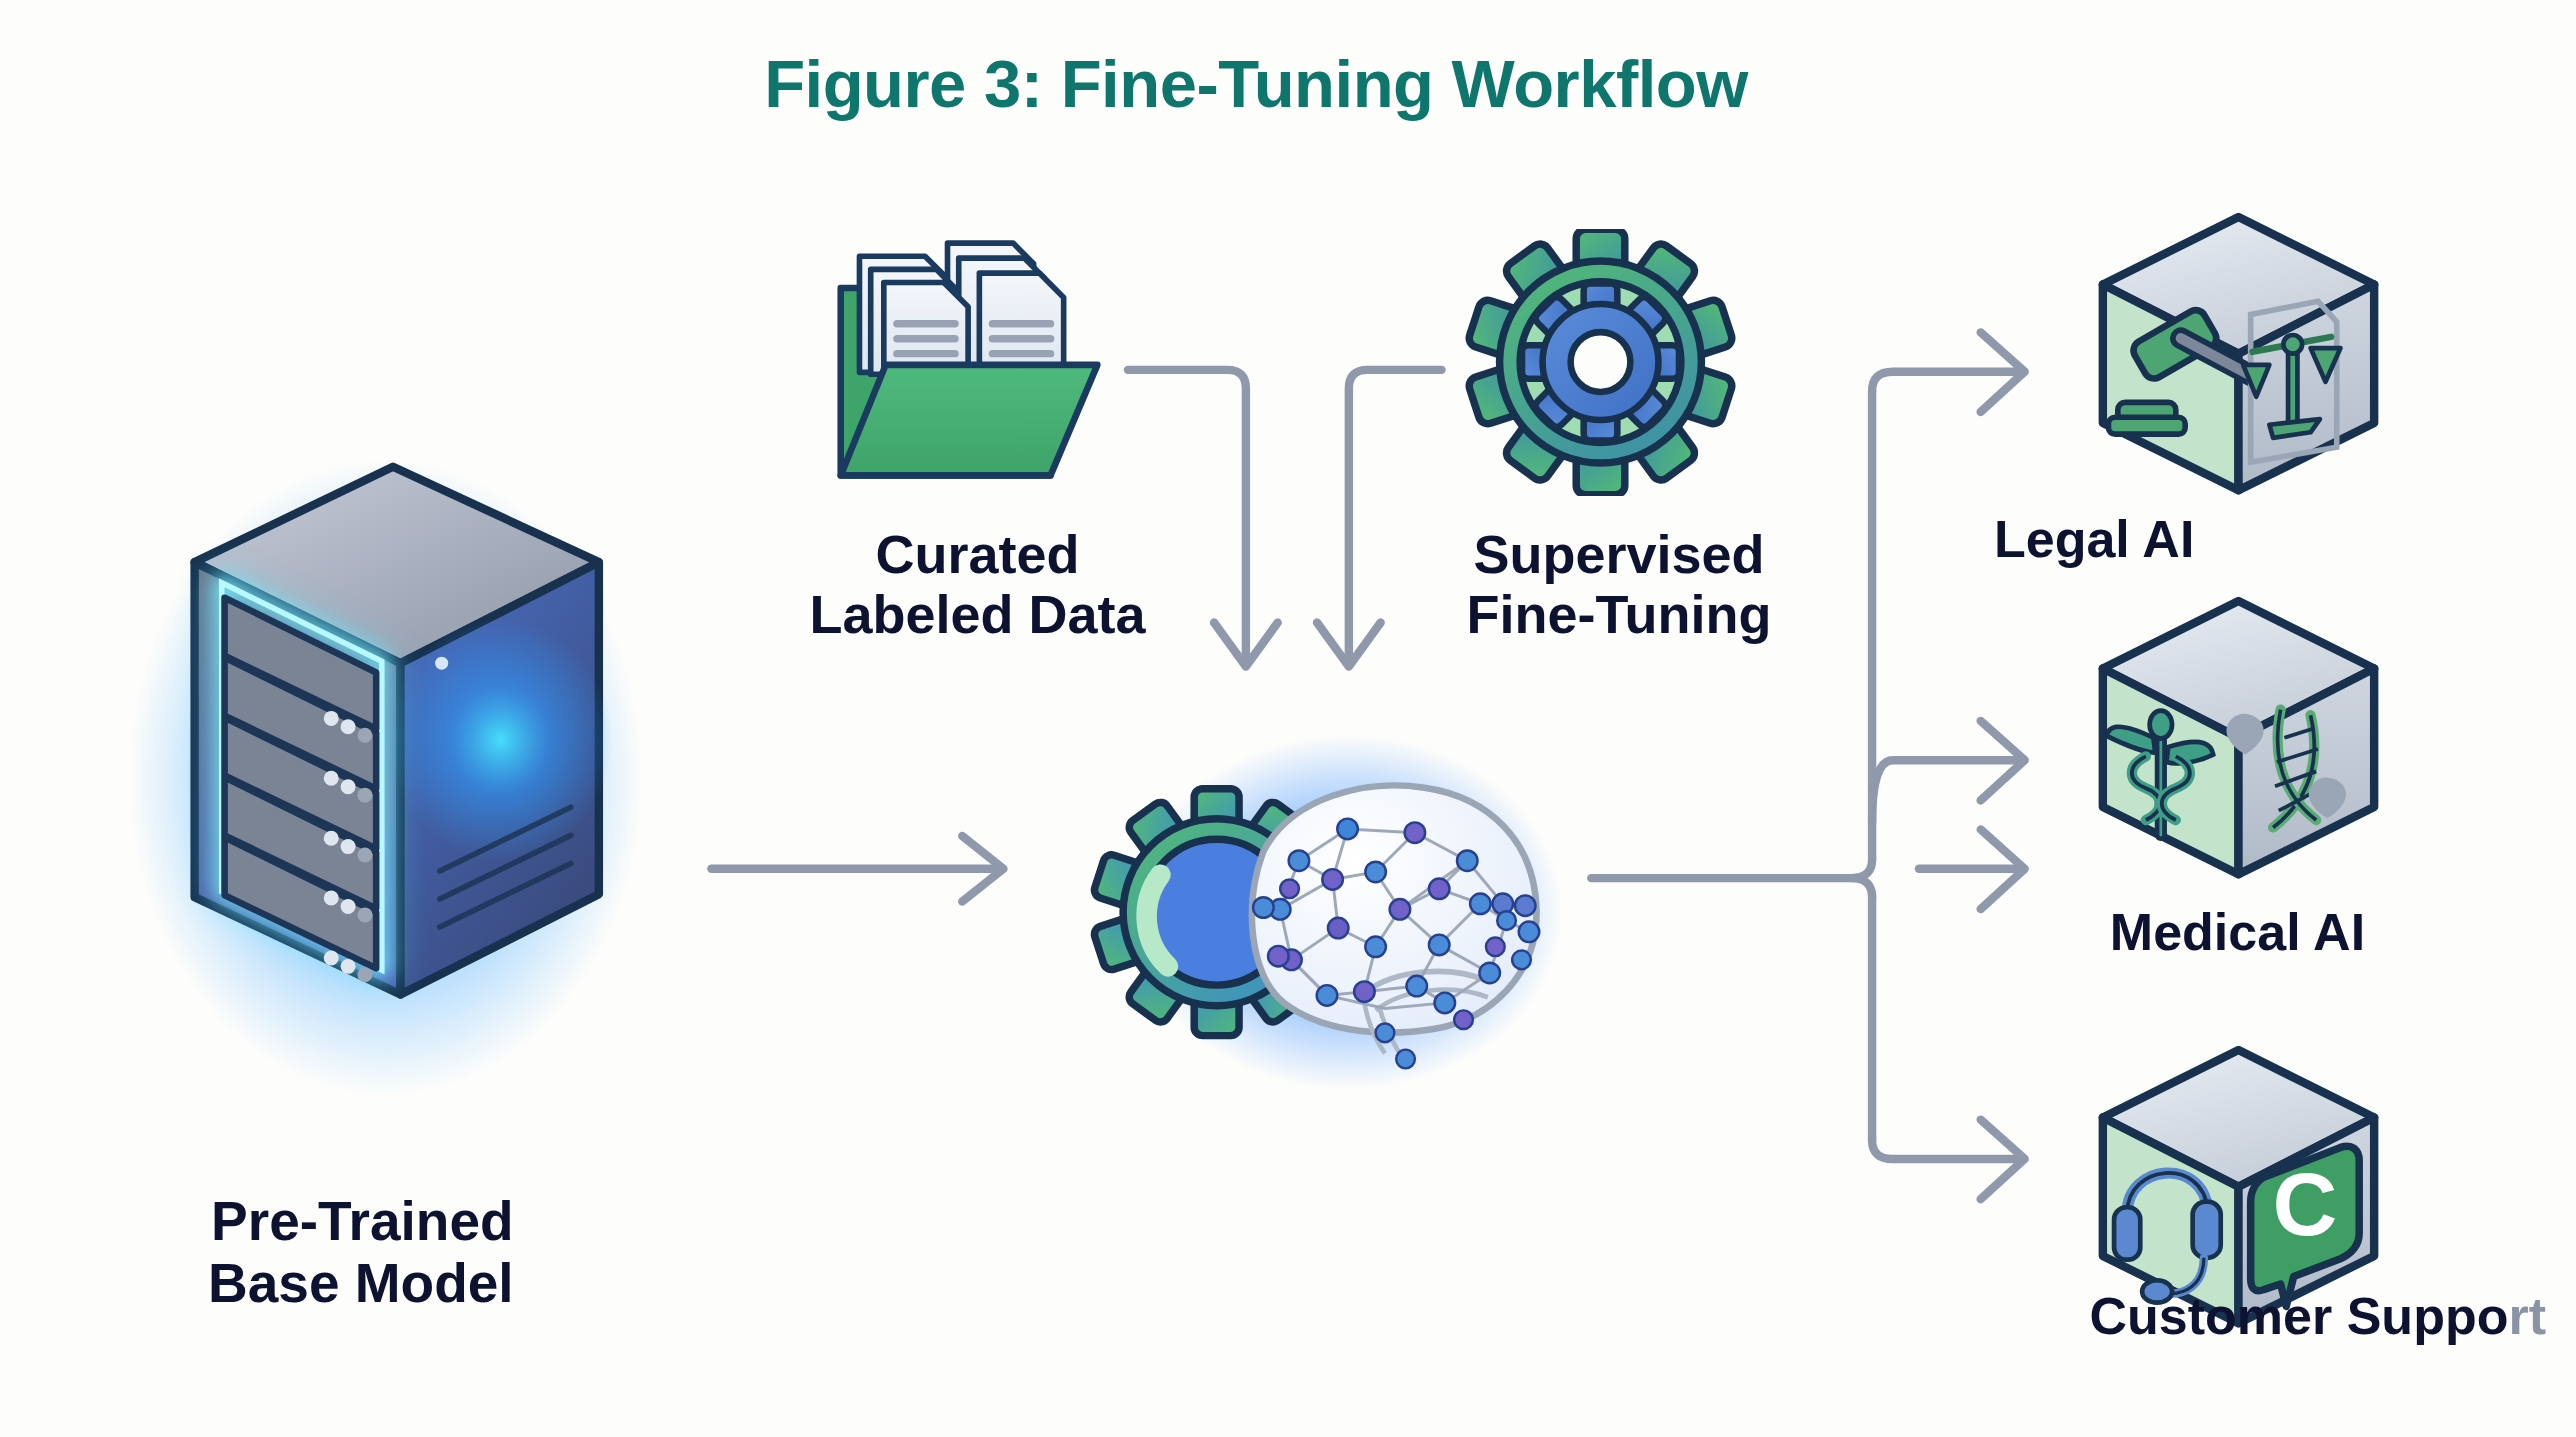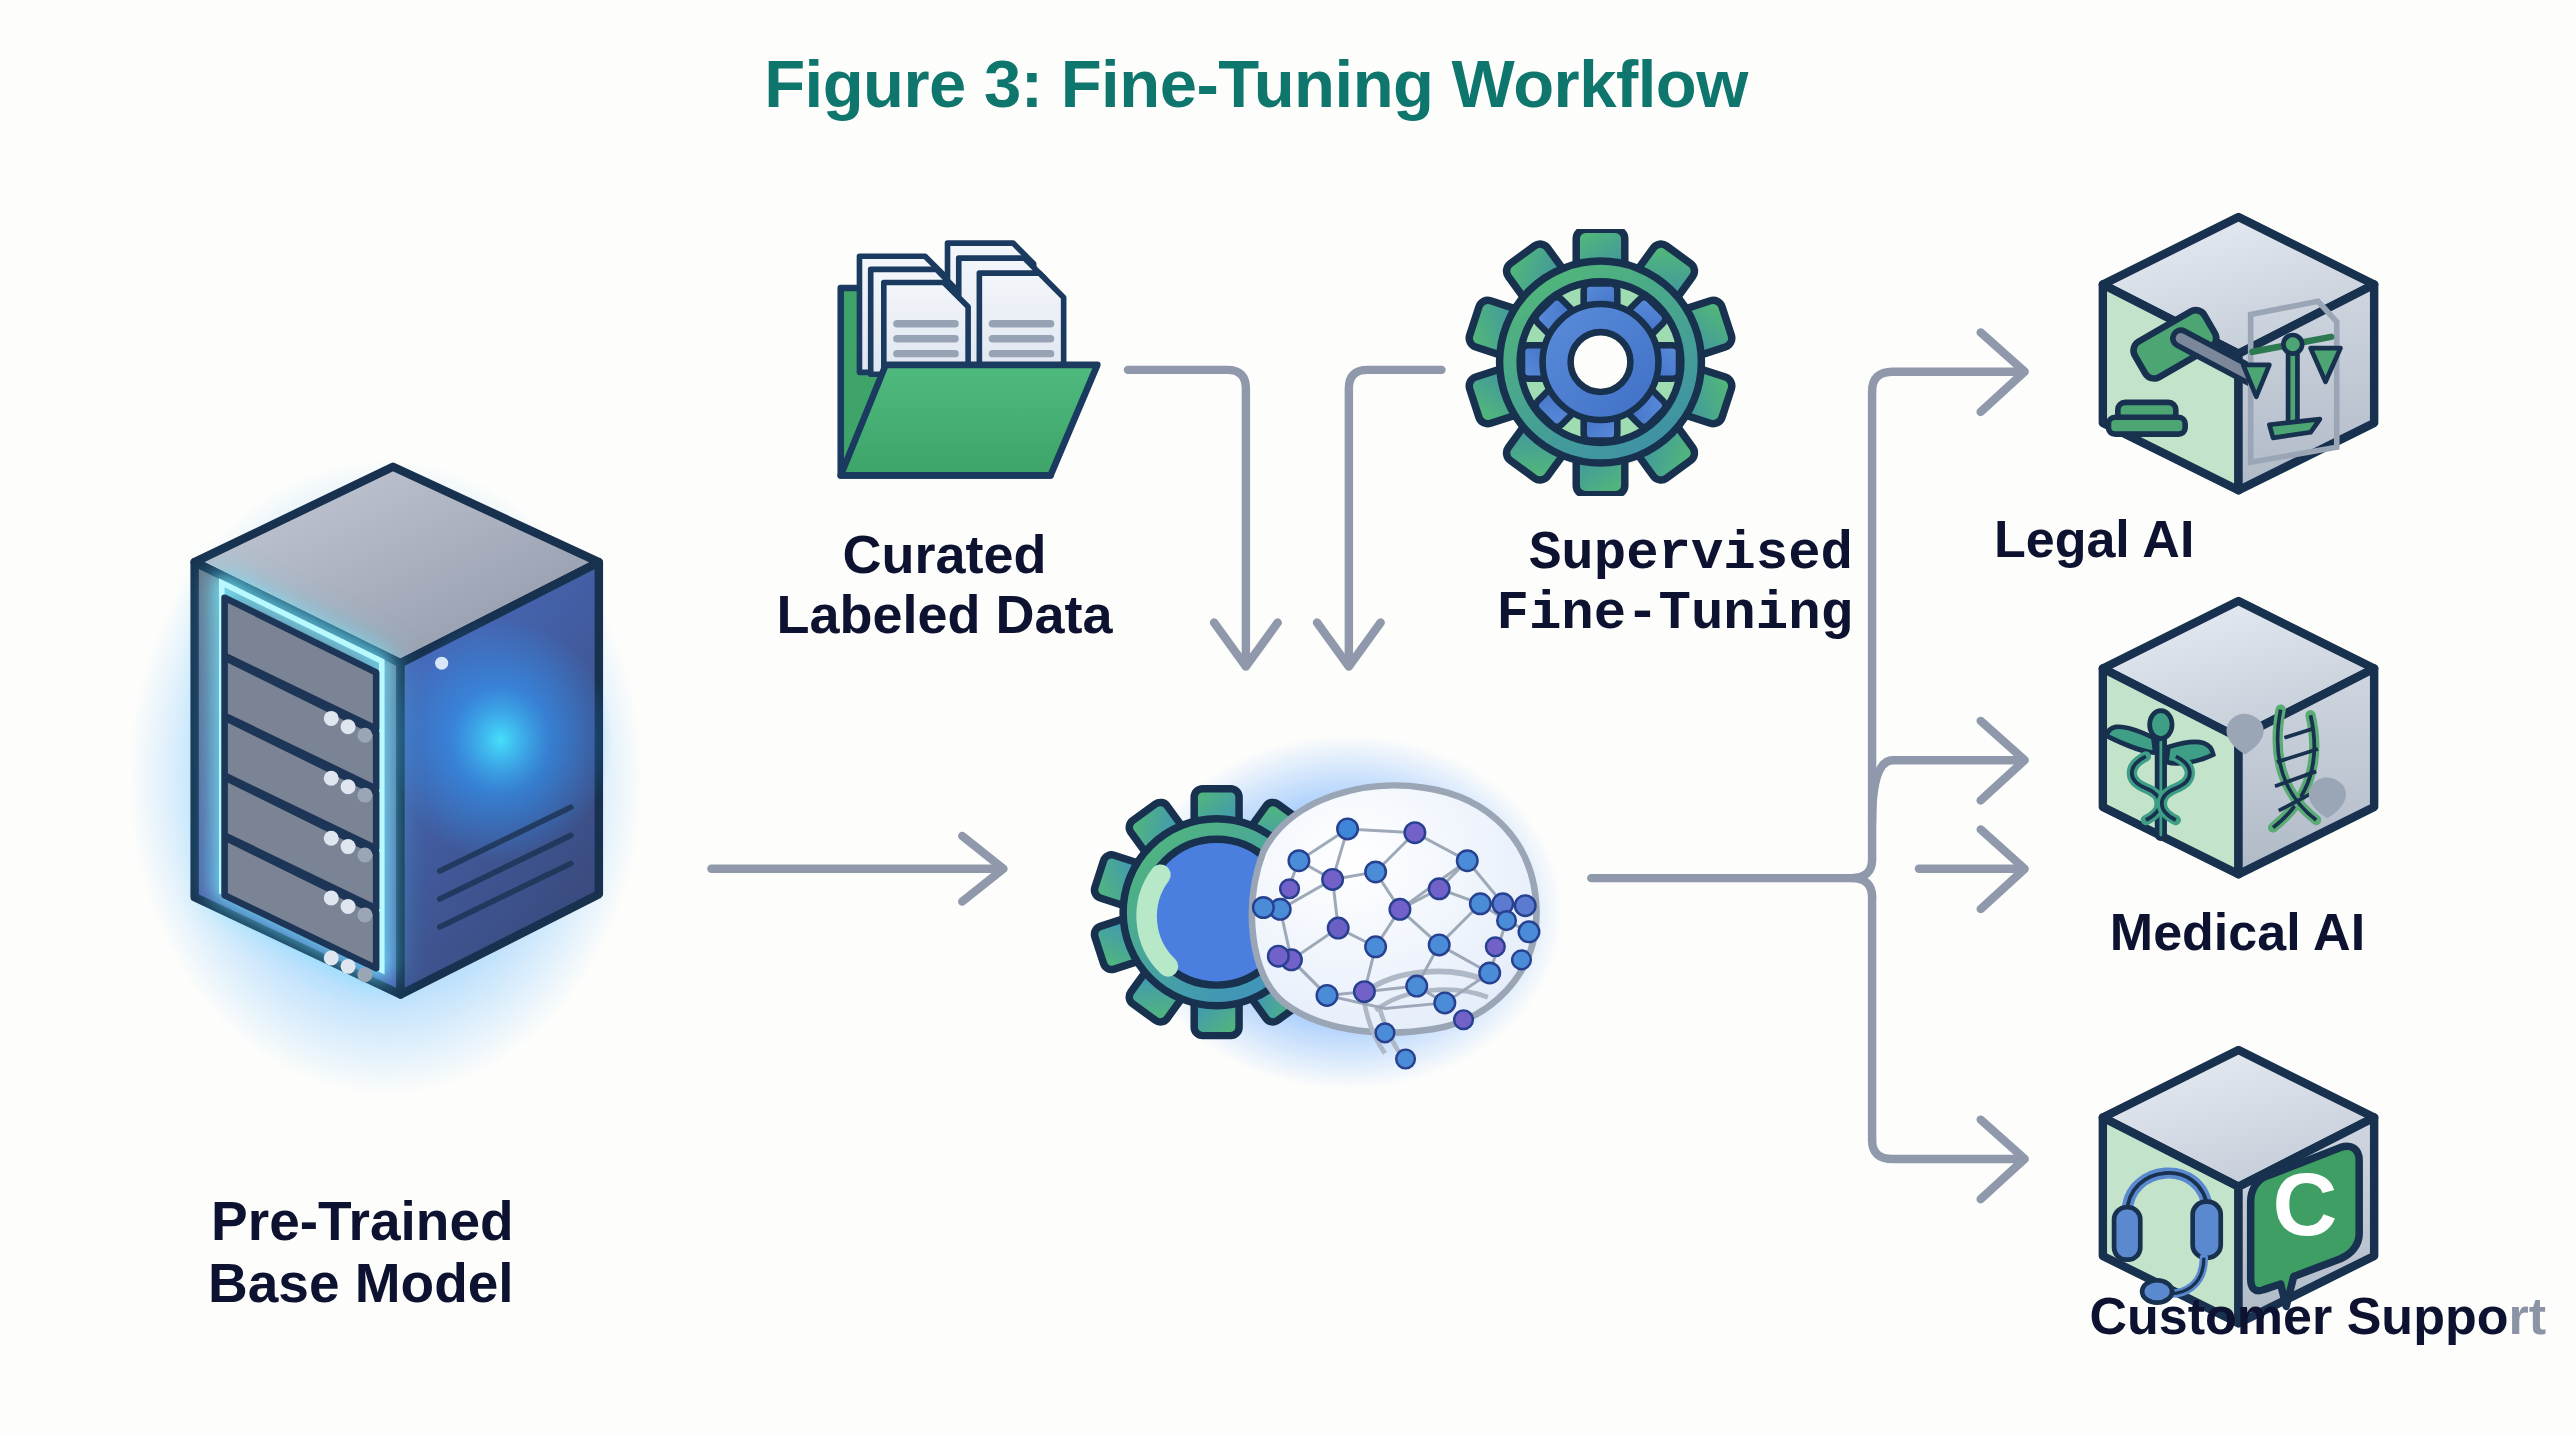--- a/index.html
+++ b/index.html
@@ -44,33 +44,32 @@
     white-space: pre-line;
   }
 
   #label-base-model {
     left: 208px;
     top: 1191px;
     font-size: 55px;
     text-align: right;
   }
   #label-curated {
-    left: 720px;
+    left: 753px;
     top: 524px;
     width: 449px;
     font-size: 54px;
     text-align: center;
   }
   #label-supervised {
     left: 1385px;
     top: 524px;
     width: 468px;
     font-size: 54px;
-    text-align: right;
-    font-family: Liberation Mono, monospace;
+    text-align: center;
   }
   #label-legal {
     left: 1994px;
     top: 510px;
     width: 505px;
     font-size: 52px;
     text-align: left;
   }
   #label-medical {
     left: 1966px;

